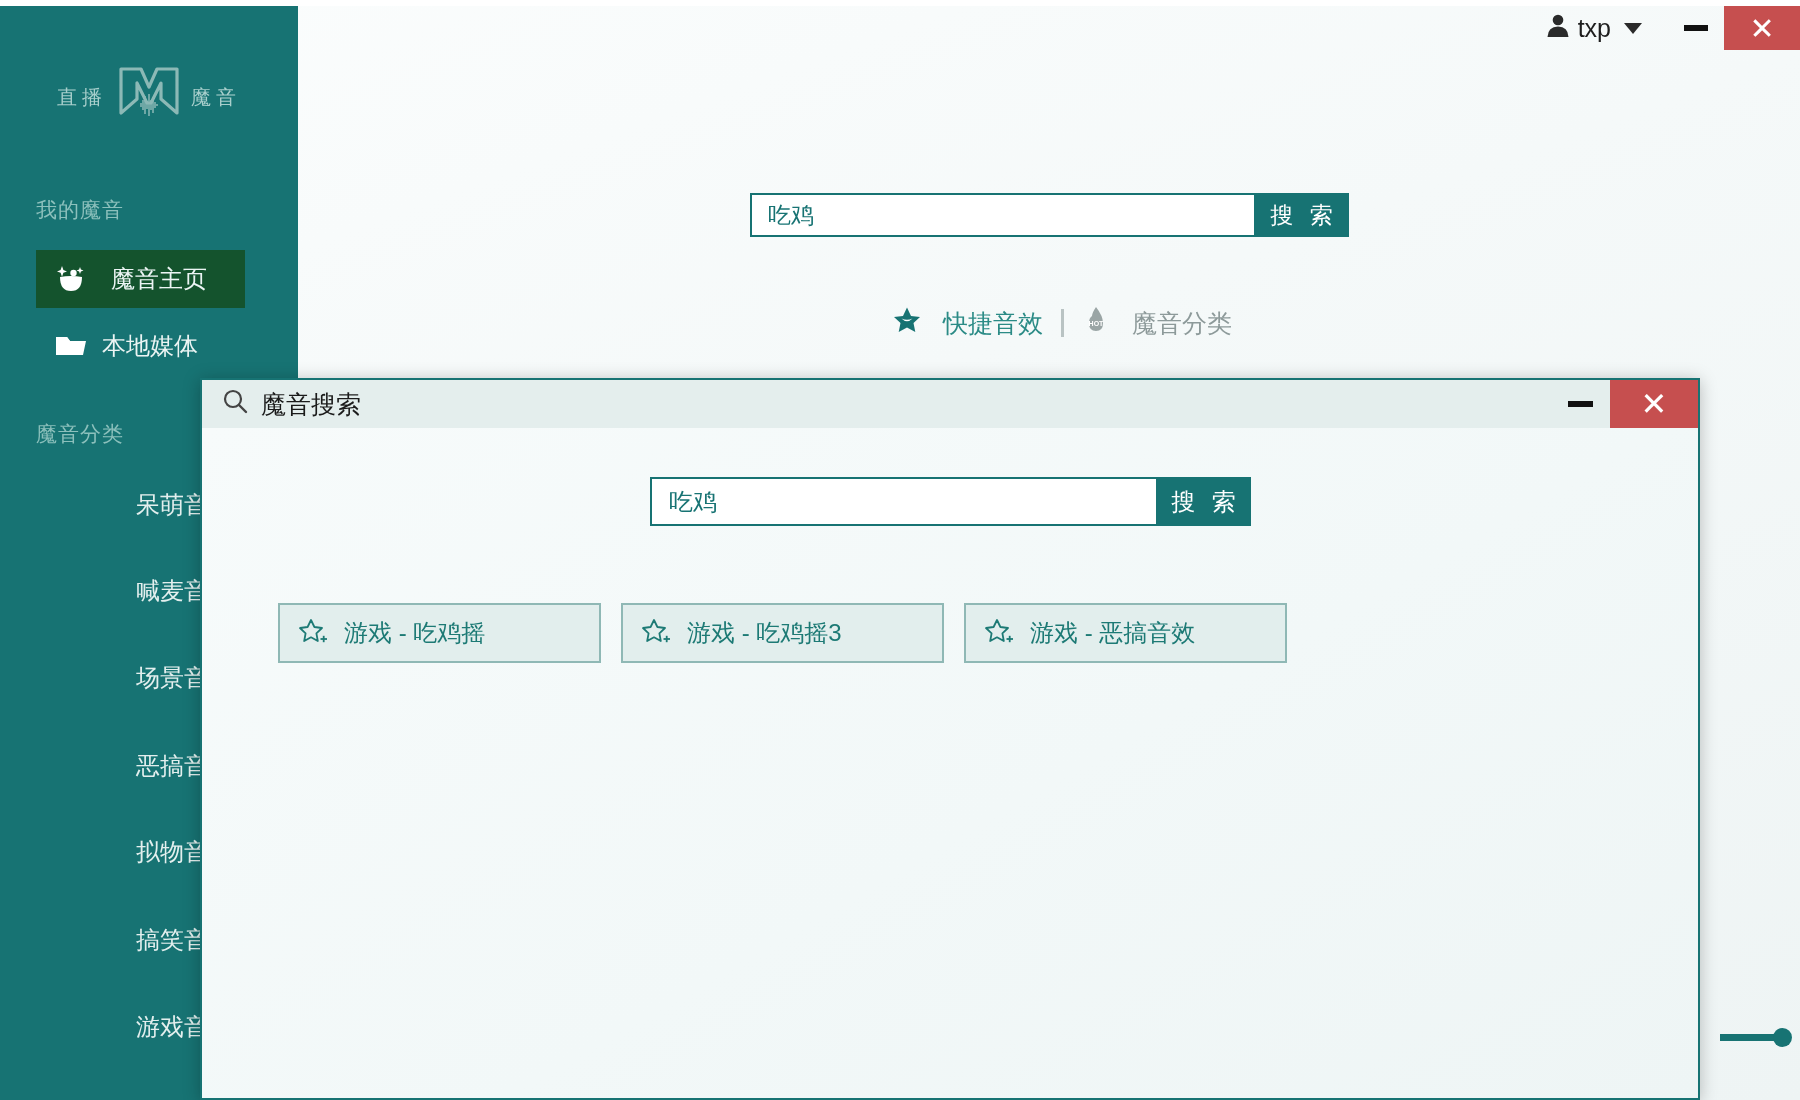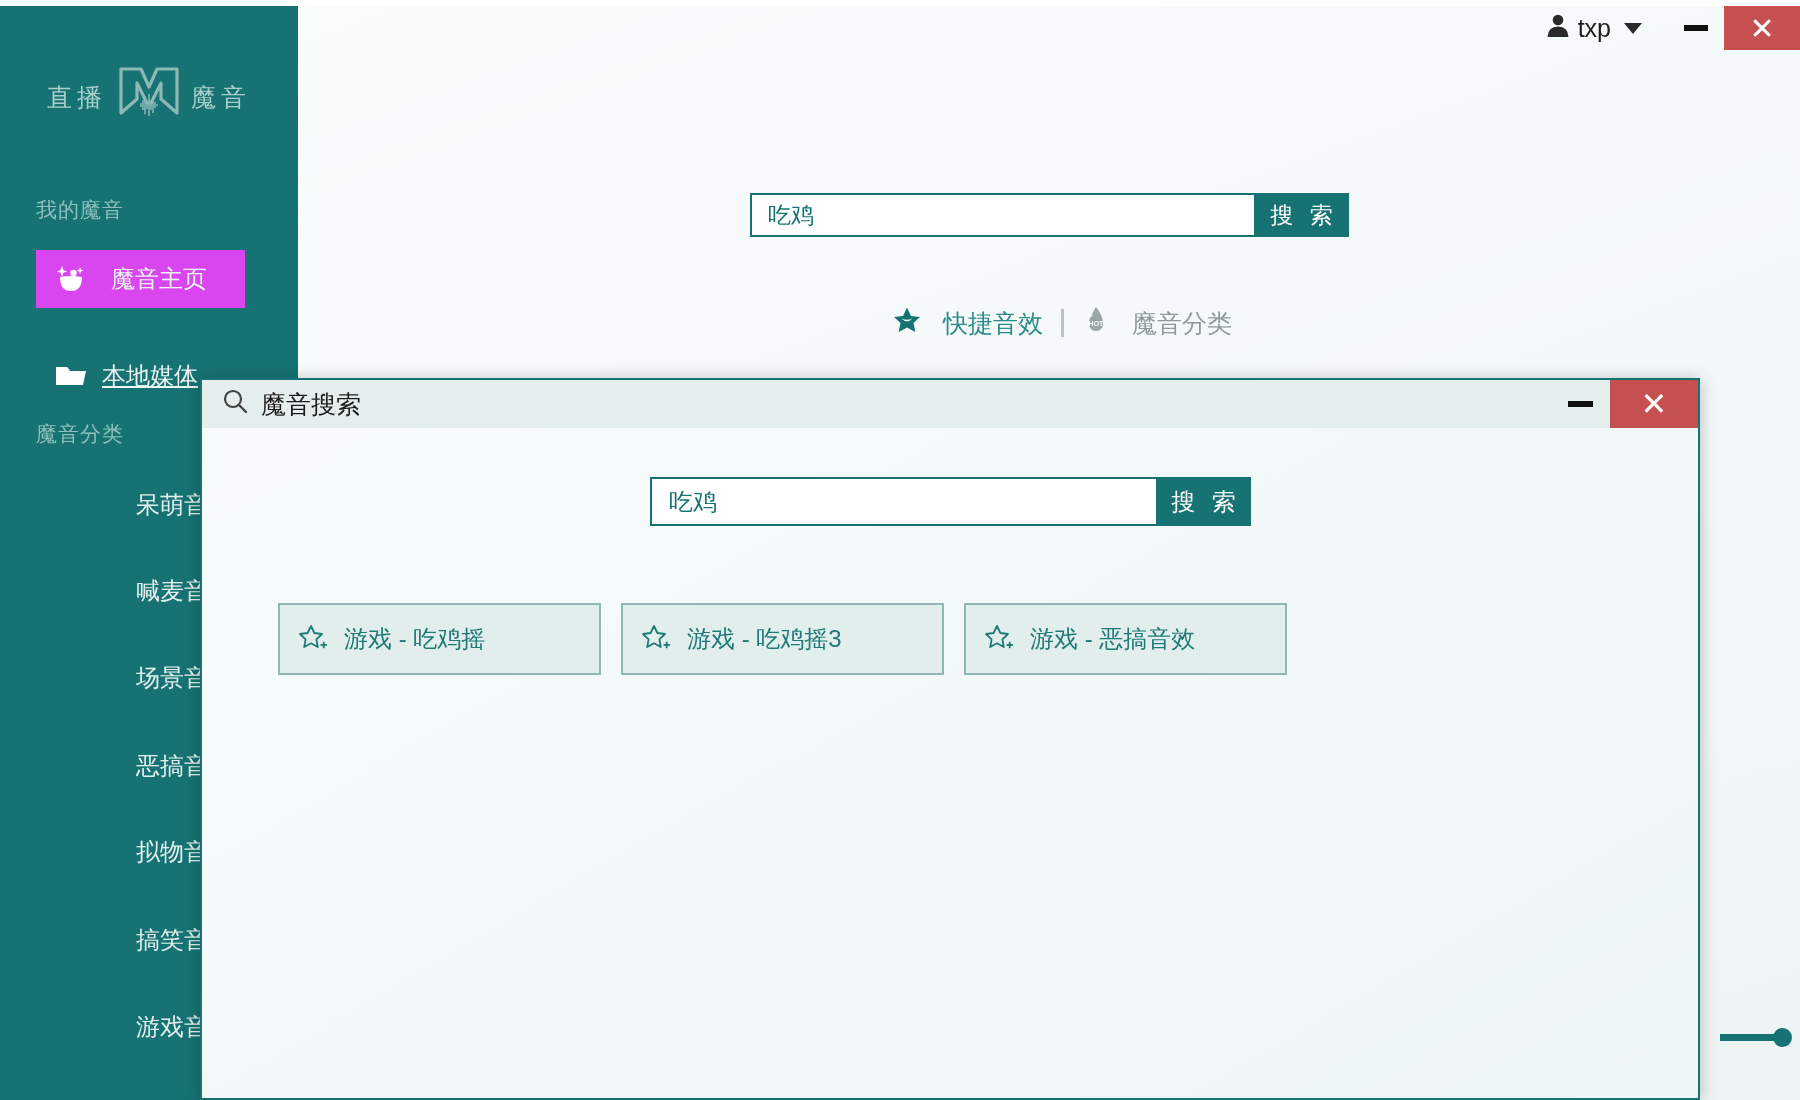--- a/index.html
+++ b/index.html
@@ -35,21 +35,21 @@
     position: absolute;
     left: 0; top: 52px;
     width: 298px; height: 66px;
     display: flex;
     align-items: center;
     justify-content: center;
     gap: 10px;
   }
   .logo-text {
     color: #a8cfcc;
-    font-size: 25px;
+    font-size: 20px;
     letter-spacing: 5px;
     margin-top: 12px;
   }
   .logo-mark { width: 64px; height: 56px; }
 
   .section-label {
     position: absolute;
     left: 36px;
     color: #8cc0bc;
     font-size: 21px;
@@ -65,25 +65,25 @@
     width: 209px; height: 58px;
     display: flex;
     align-items: center;
     gap: 14px;
     color: #ecf5f4;
     font-size: 24px;
     padding-left: 18px;
     box-sizing: border-box;
   }
   .nav-item.active {
-    background: #d946ef;
+    background: #14532d;
     gap: 23px;
   }
   #nav-home { top: 244px; }
-  #nav-local { top: 341px; text-decoration: underline; }
+  #nav-local { top: 311px; }
   .nav-icon { width: 34px; height: 34px; flex: none; }
 
   .cat-item {
     position: absolute;
     left: 0;
     width: 265px;
     text-align: right;
     color: #e3efee;
     font-size: 24px;
     padding-right: 33px;
@@ -270,21 +270,21 @@
     box-sizing: border-box;
     padding-left: 5px;
   }
   .results {
     position: absolute;
     left: 76px; top: 175px;
     display: flex;
     gap: 20px;
   }
   .result-card {
-    width: 323px; height: 72px;
+    width: 323px; height: 60px;
     background: #e2eeed;
     border: 2px solid #8fb8b5;
     box-sizing: border-box;
     display: flex;
     align-items: center;
     gap: 16px;
     padding-left: 18px;
     color: #1d7a75;
     font-size: 24px;
   }

